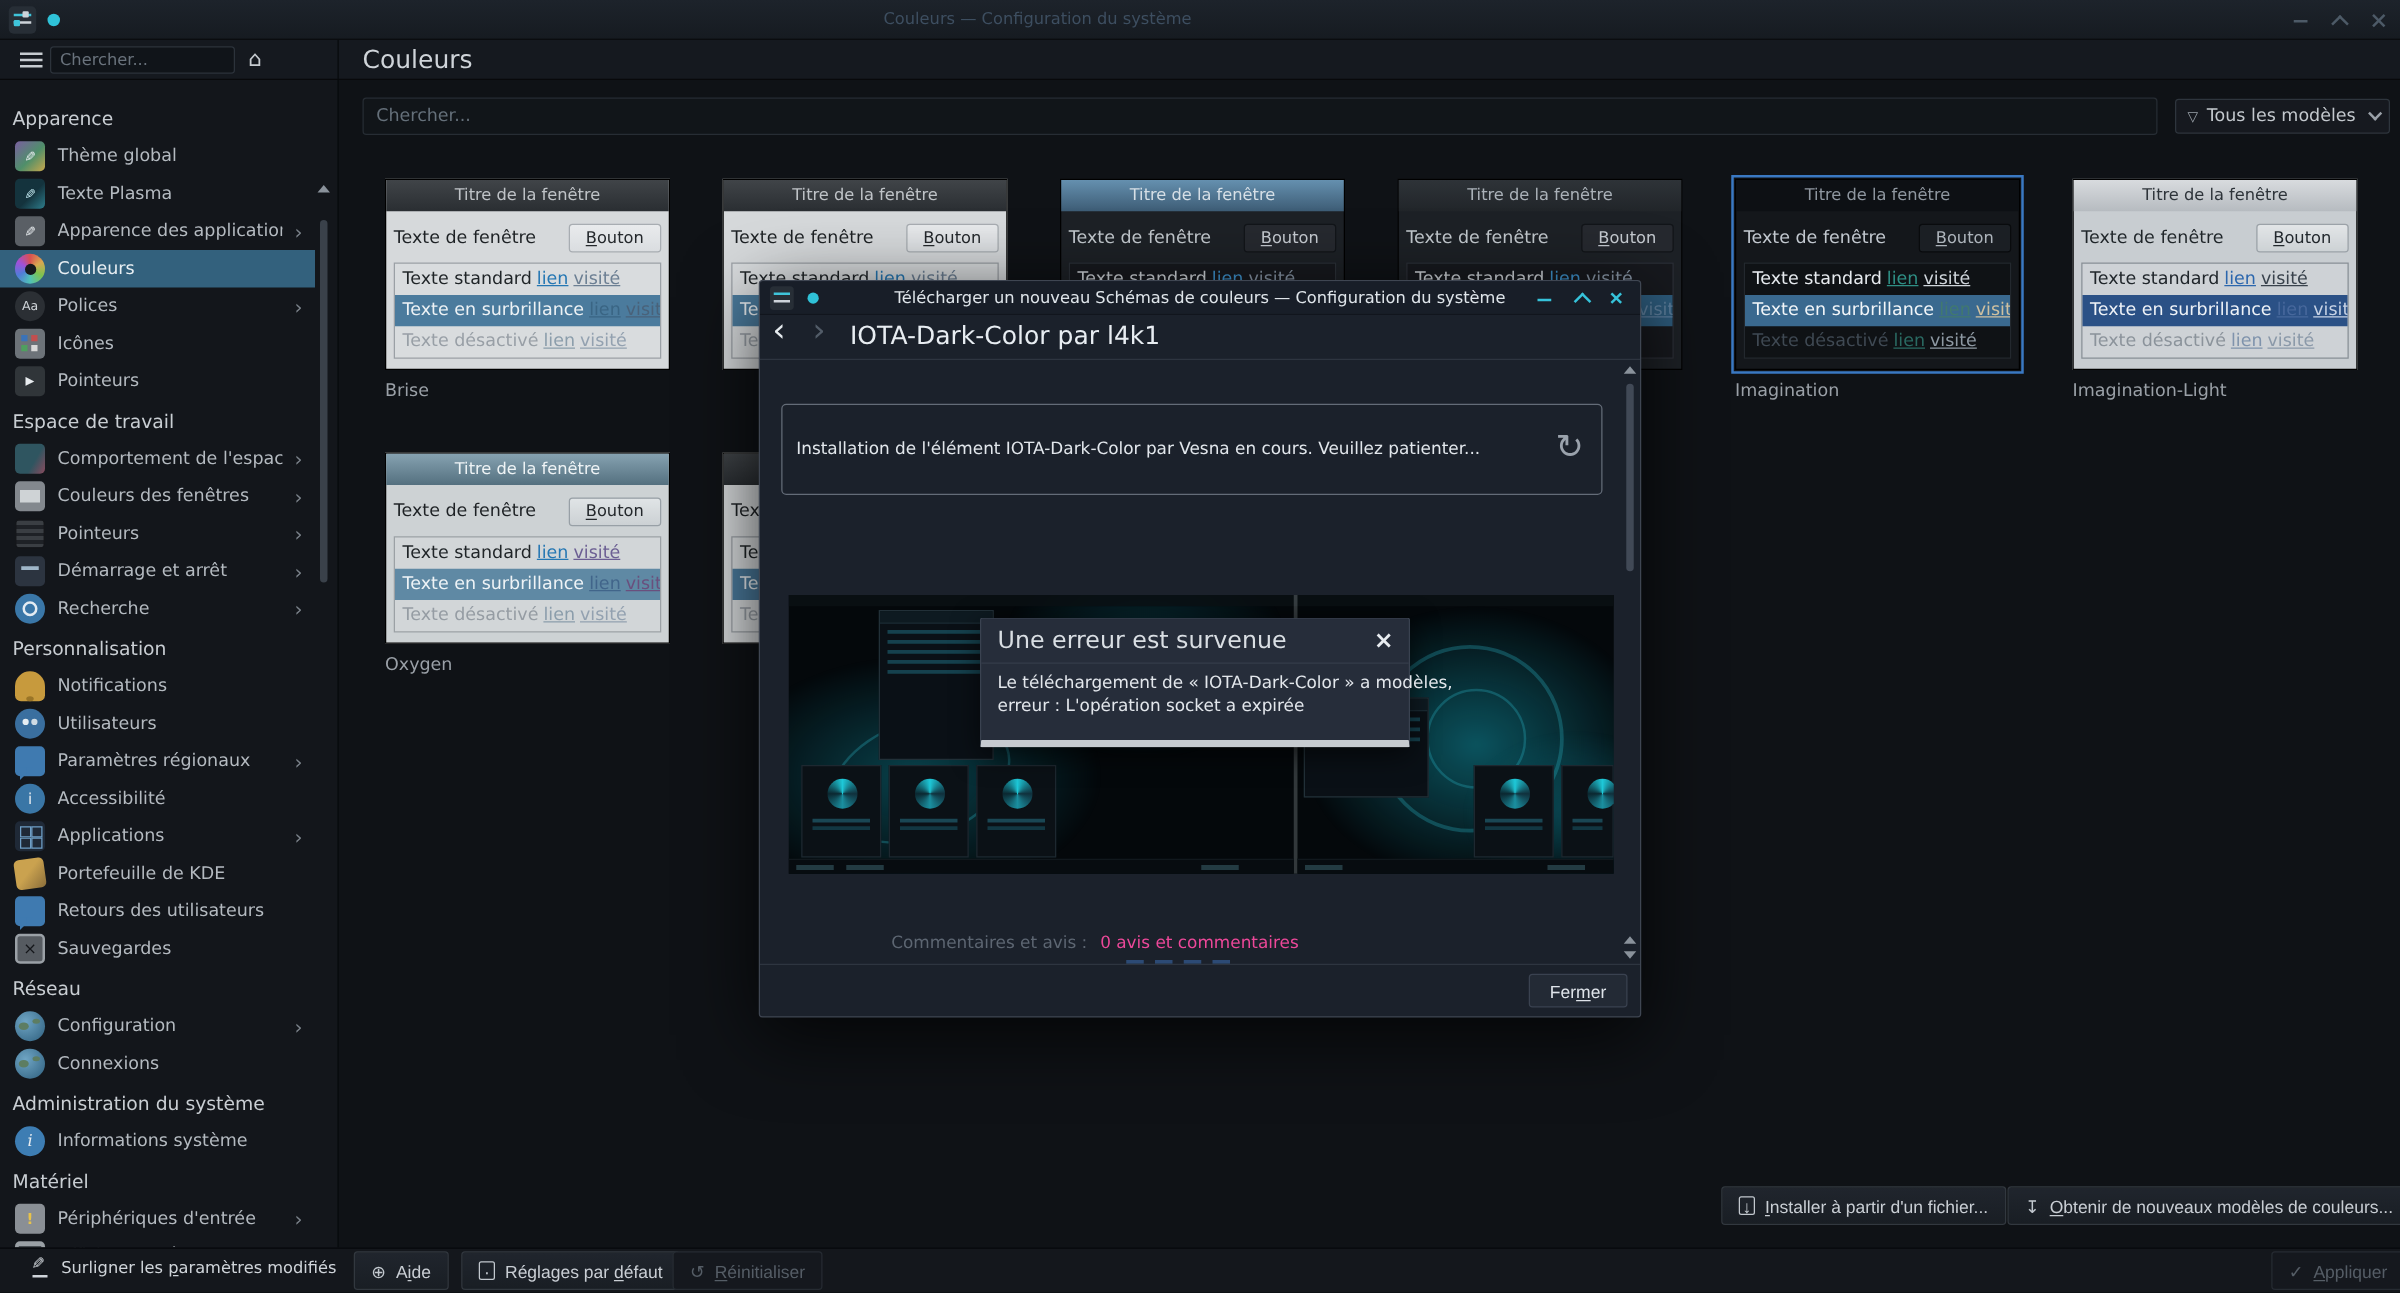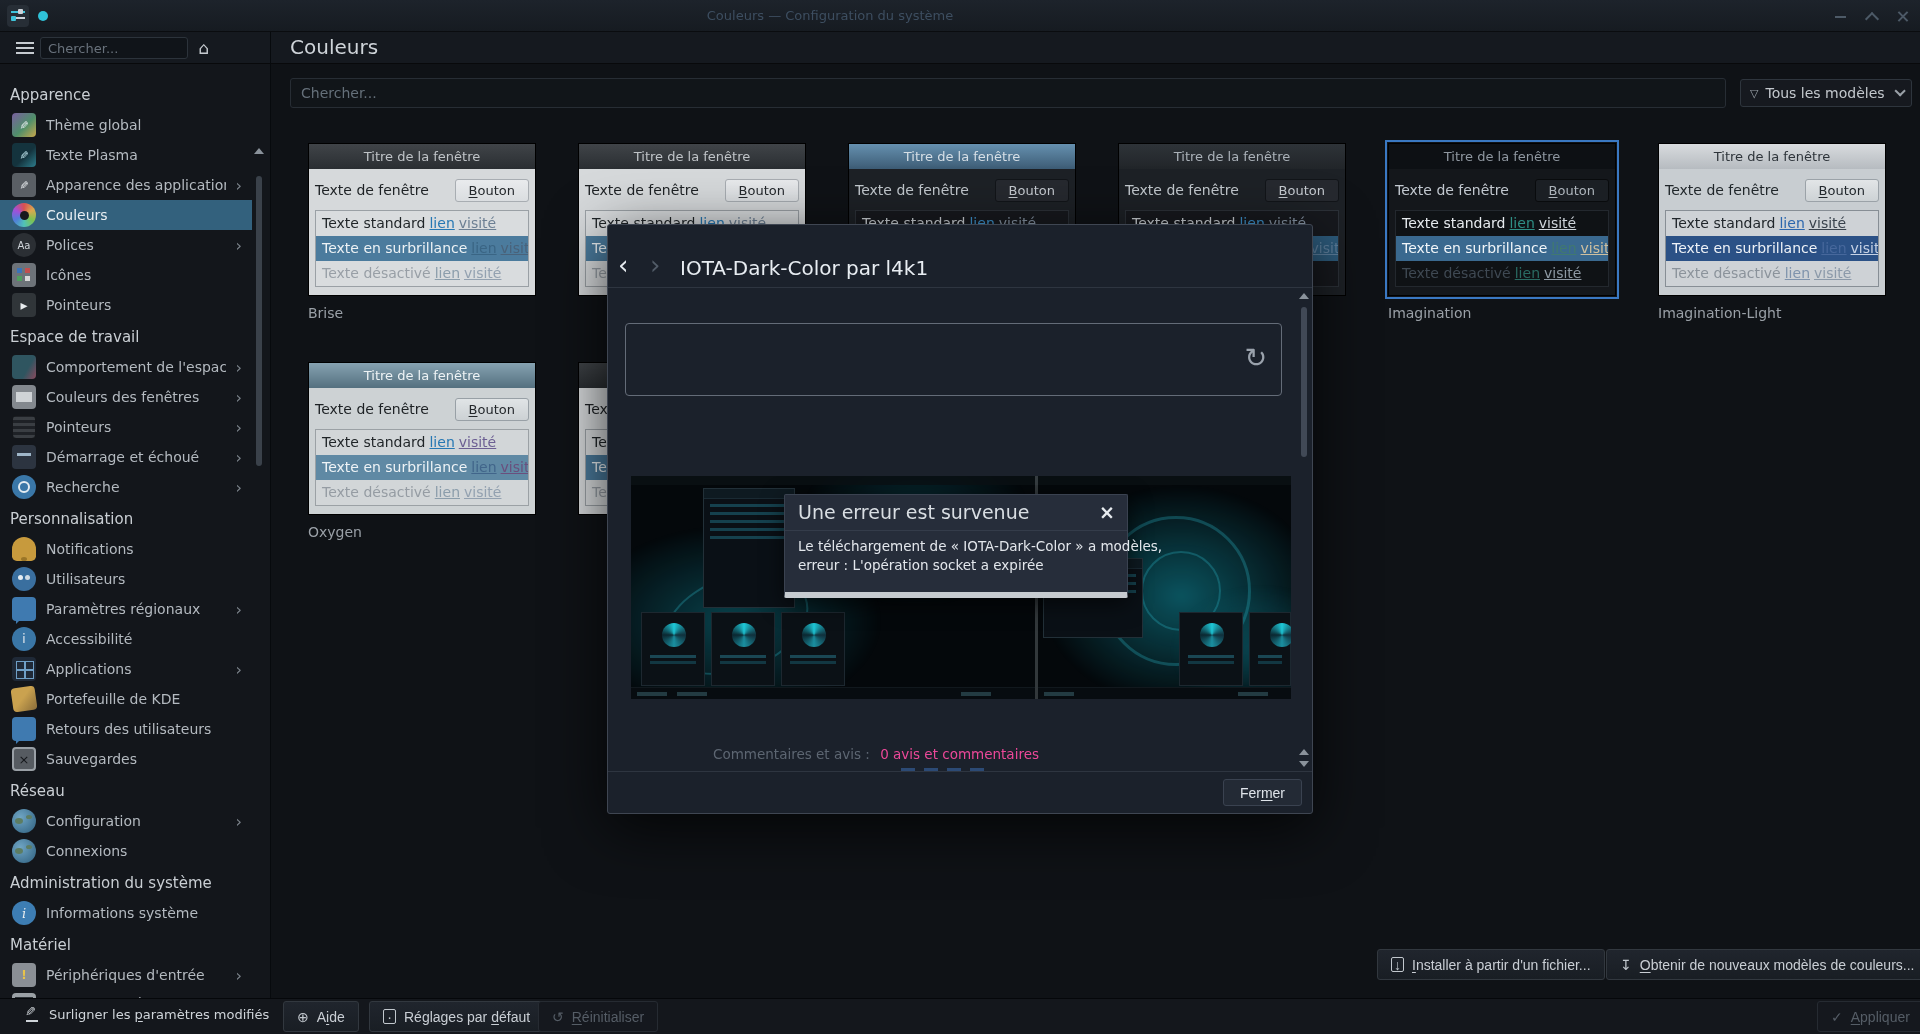--- a/index.html
+++ b/index.html
@@ -353,21 +353,21 @@
           <span class="sb-lbl">Couleurs des fenêtres</span>
           <span class="sb-chev">›</span>
         </div>
         <div class="sb-item">
           <span class="sbi i-shortcuts"></span>
           <span class="sb-lbl">Pointeurs</span>
           <span class="sb-chev">›</span>
         </div>
         <div class="sb-item">
           <span class="sbi i-startup"></span>
-          <span class="sb-lbl">Démarrage et échoué</span>
+          <span class="sb-lbl">Démarrage et arrêt</span>
           <span class="sb-chev">›</span>
         </div>
         <div class="sb-item">
           <span class="sbi i-search"></span>
           <span class="sb-lbl">Recherche</span>
           <span class="sb-chev">›</span>
         </div>
         <div class="sb-hdr">Personnalisation</div>
         <div class="sb-item">
           <span class="sbi i-bell"></span>
@@ -613,28 +613,37 @@
       <span class="bic">↺</span>
       <span><span></span><span class="accel">R</span><span>éinitialiser</span></span>
     </button>
     <button class="btn disabled f-apply">
       <span class="bic">✓</span>
       <span><span></span><span class="accel">A</span><span>ppliquer</span></span>
     </button>
   </div>
 
   <div class="dialog">
+    <div class="dlg-titlebar">
+      <span class="dlg-appicon"></span>
+      <span class="dlg-dot"></span>
+      <span class="dlg-title">Télécharger un nouveau Schémas de couleurs — Configuration du système</span>
+      <span class="winctl dash dlg-ctl d-min"></span>
+      <span class="winctl chevup dlg-ctl d-max"></span>
+      <span class="winctl cross dlg-ctl d-close"></span>
+    </div>
 
     <div class="dlg-header">
       <span class="dlg-back">‹</span>
       <span class="dlg-fwd">›</span>
       <span class="dlg-heading">IOTA-Dark-Color par l4k1</span>
     </div>
 
     <div class="msg-box">
+      <span class="msg-text">Installation de l'élément IOTA-Dark-Color par Vesna en cours. Veuillez patienter...</span>
       <span class="msg-refresh">↻</span>
     </div>
 
     <div class="dlg-preview">
       <i class="pv-glow pv-g1"></i>
         <i class="pv-glow pv-g2"></i>
         <i class="pv-glow pv-g3"></i>
         <i class="pv-glow pv-g4"></i>
       <i class="pv-ring pv-r1"></i>
         <i class="pv-ring pv-r2"></i>

